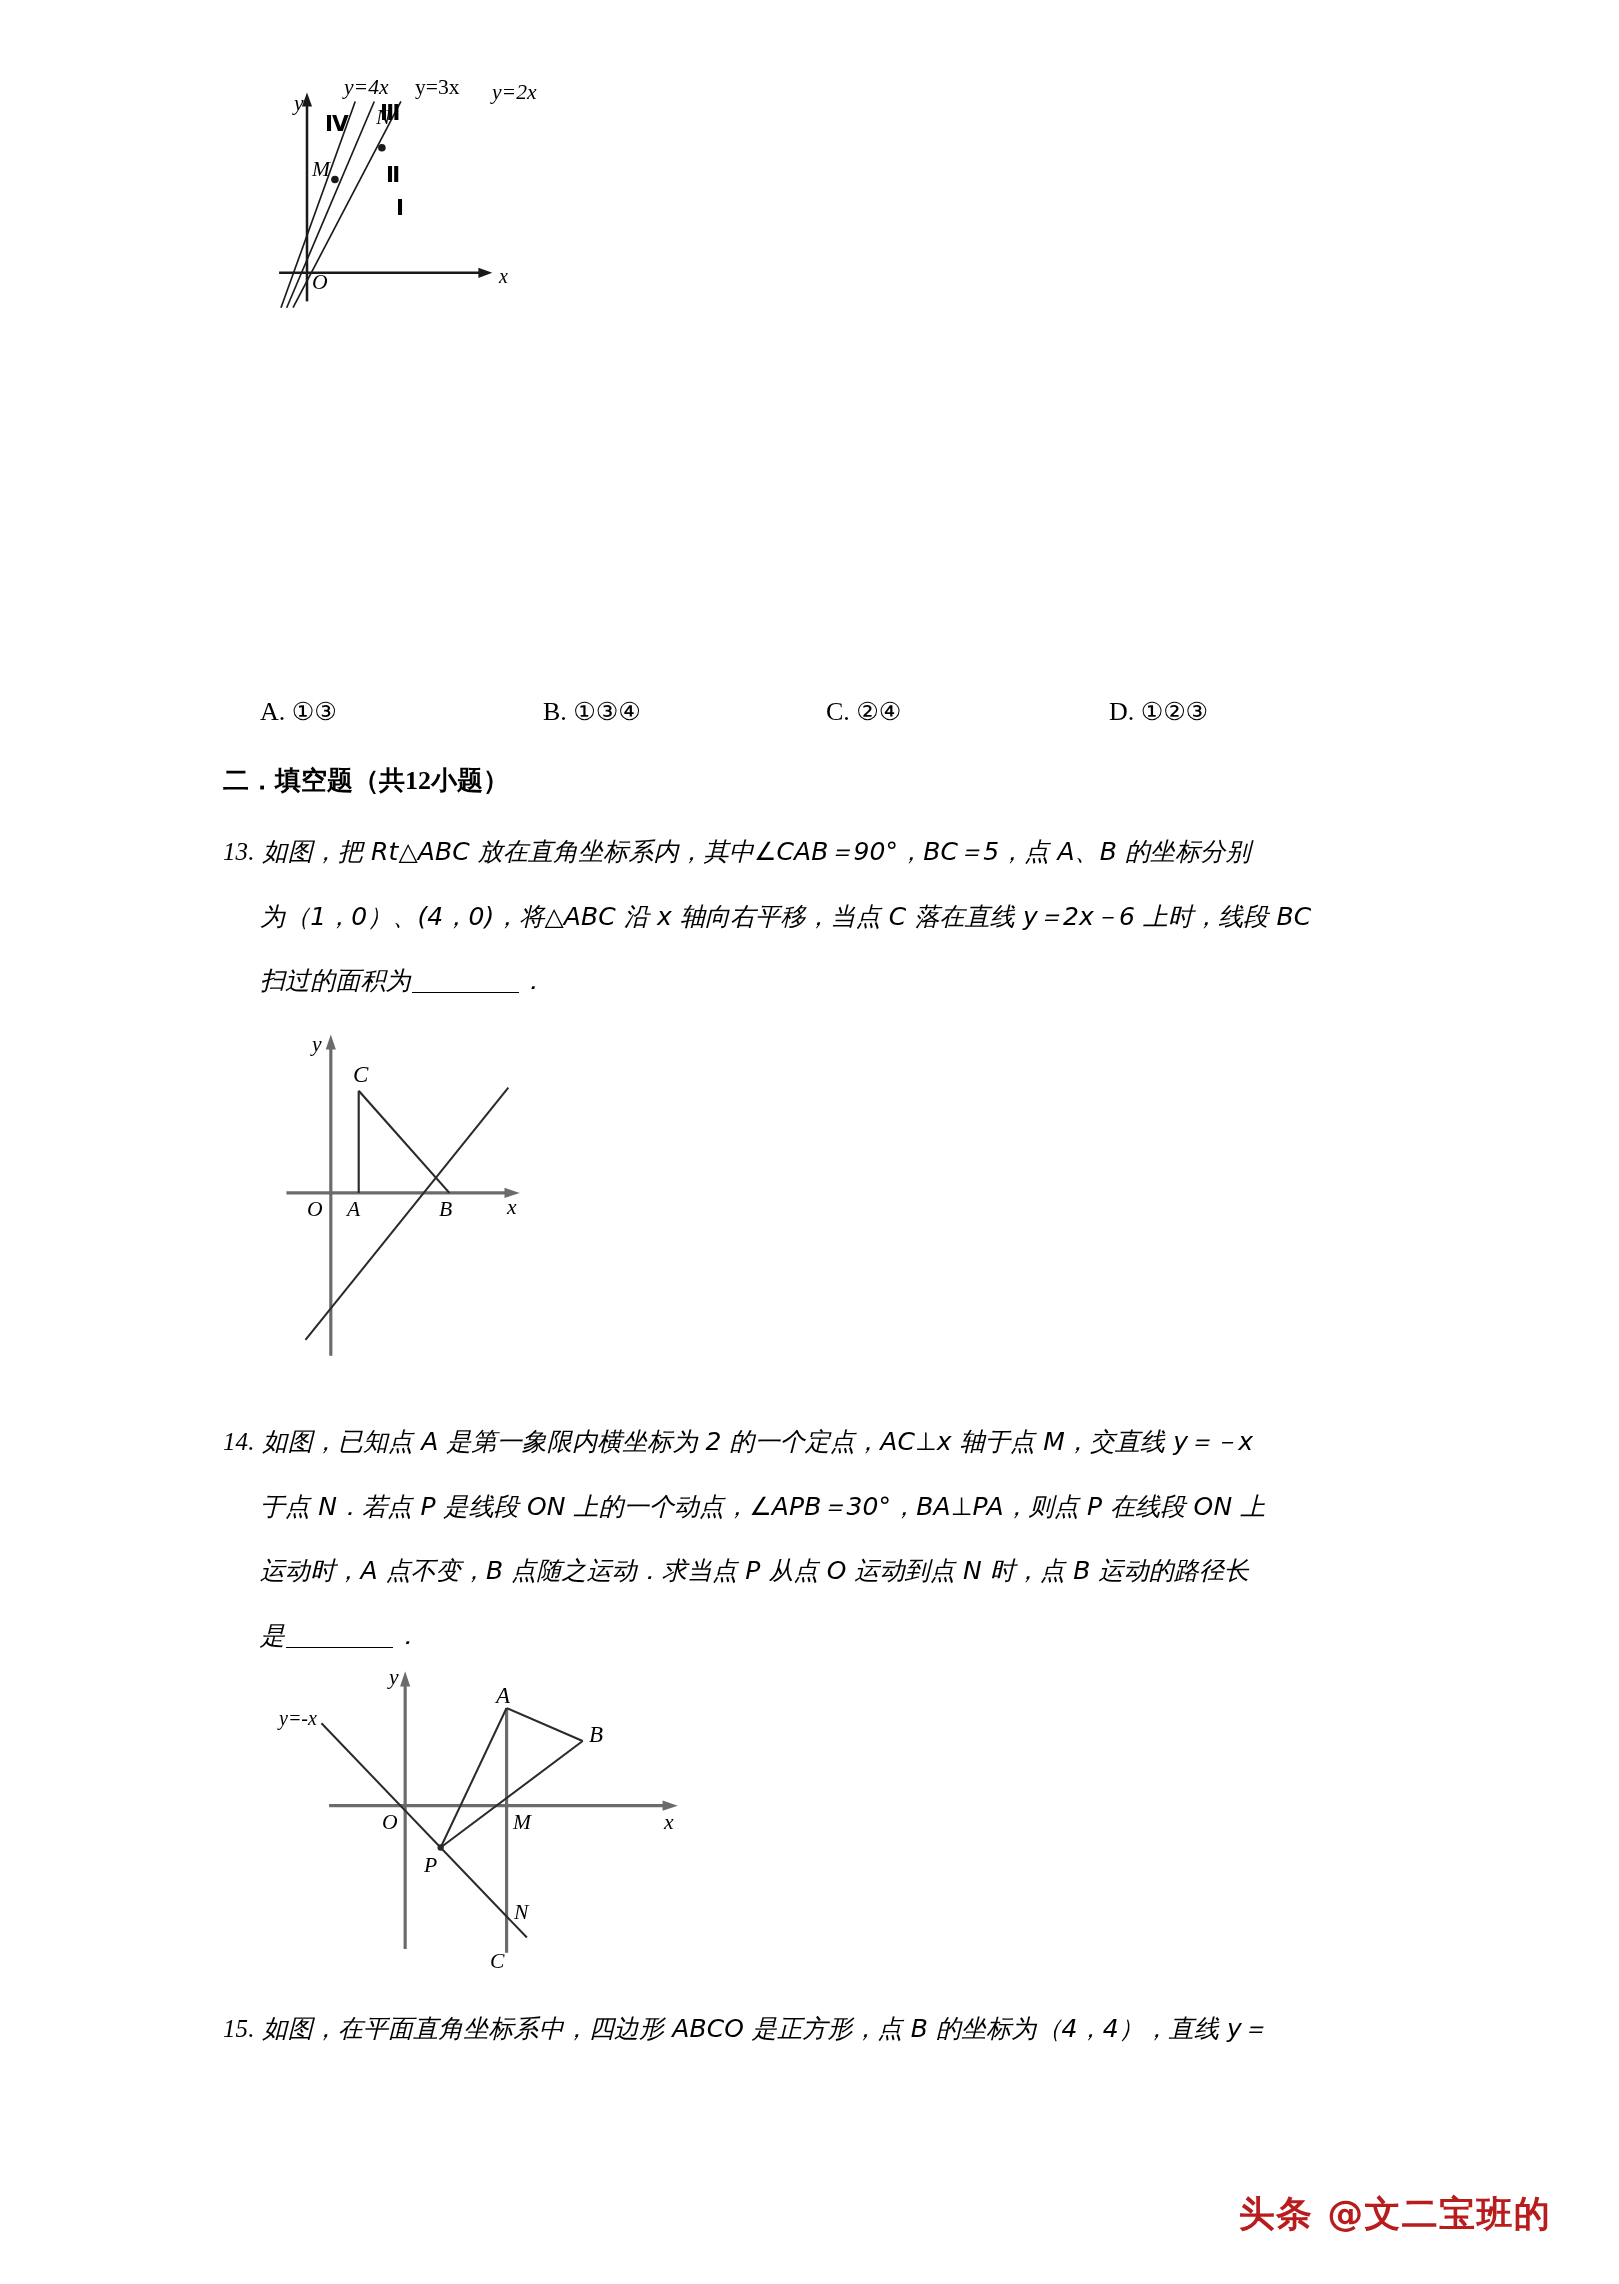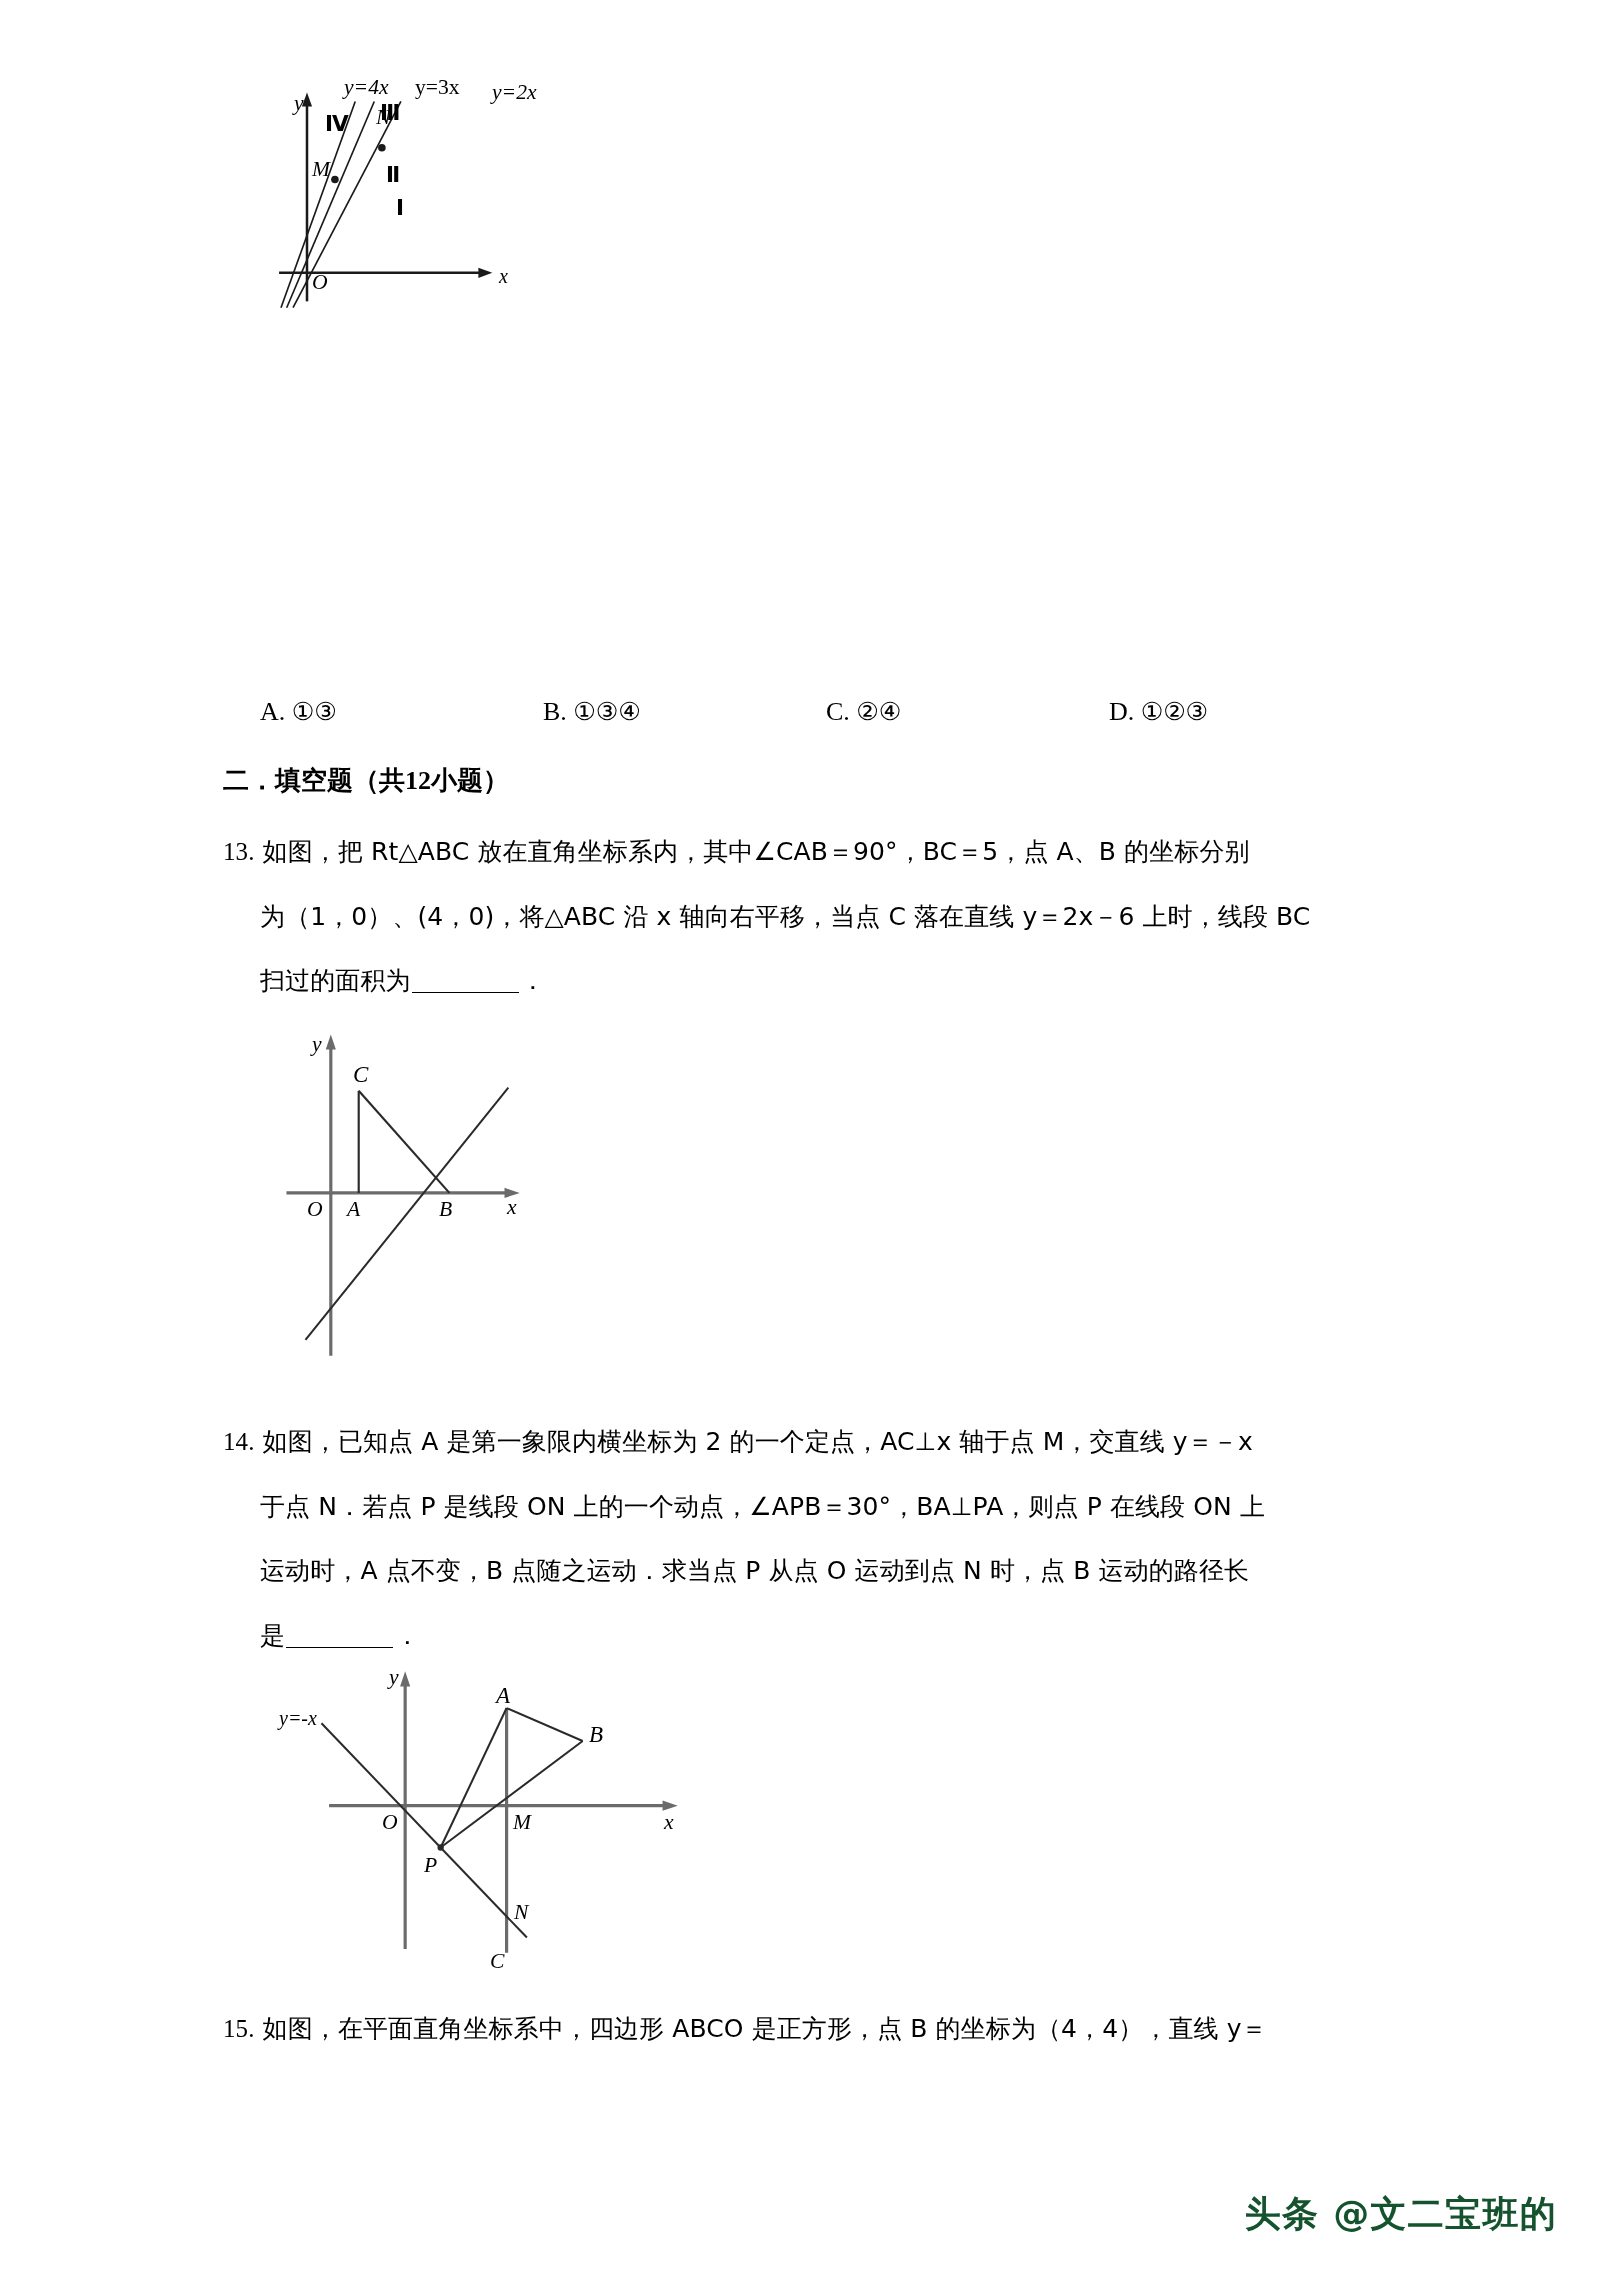--- a/index.html
+++ b/index.html
@@ -20,20 +20,21 @@
     inset: 0;
     padding: 8px;
   }
 
   
   .ln {
     font-size: 26px;
     line-height: 1.0;
     letter-spacing: 0.1px;
     white-space: nowrap;
+    font-style: italic;
   }
   .cjk { font-family: "DejaVu Sans", "Liberation Sans", sans-serif; font-size: 25px; }
   .num  { font-family: "Liberation Serif", serif; }
   .blank-line {
     display: inline-block;
     width: 107px;
     border-bottom: 1.9px solid #000;
     vertical-align: -3.8px;
     margin: 0 1.3px;
   }
@@ -104,26 +105,26 @@
     position: absolute;
     top: 16.5px;
     height: 1.3px;
     background: #c9c9c9;
   }
   #footer .rule-l { left: 190px; width: 406px; }
   #footer .rule-r { right: 190px; width: 406px; }
 
   #watermark {
     position: absolute;
-    right: 63px;
+    right: 69px;
     top: 2190px;
     font-family: "DejaVu Sans", "Liberation Sans", sans-serif;
     font-weight: bold;
     font-size: 36px;
-    color: #14532d;
+    color: #b91c1c;
     letter-spacing: 1.3px;
     white-space: nowrap;
   }
 </style>
 </head>
 <body>
 
 <div class="page">
 
   <div id="fig-lines">

